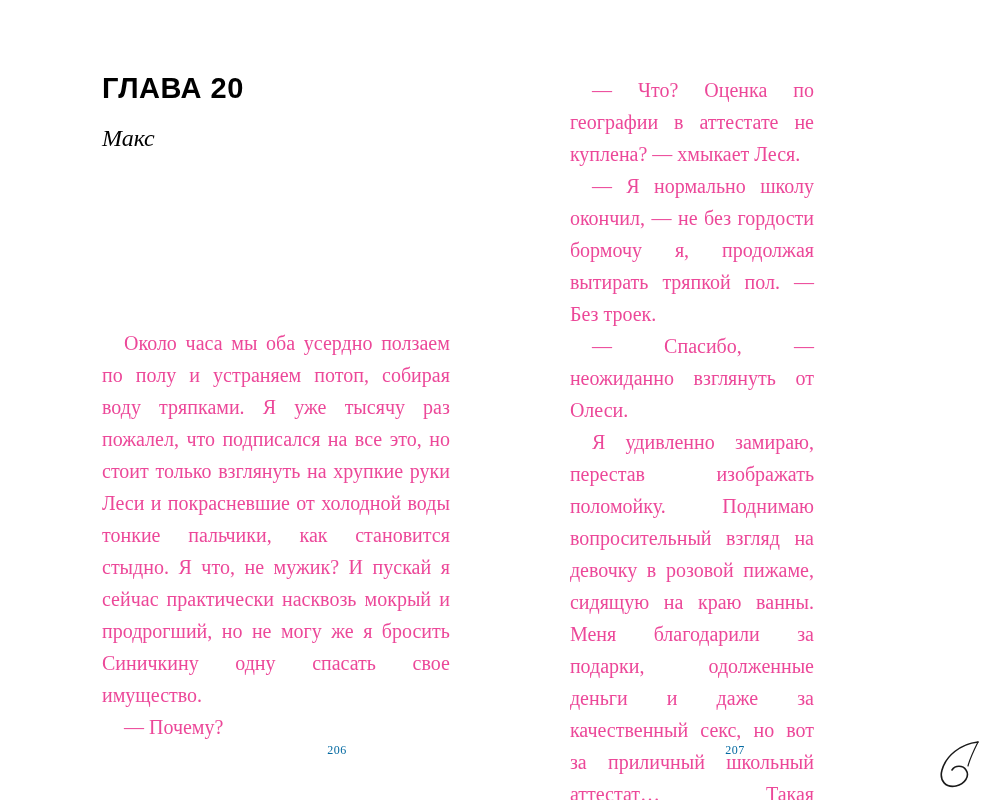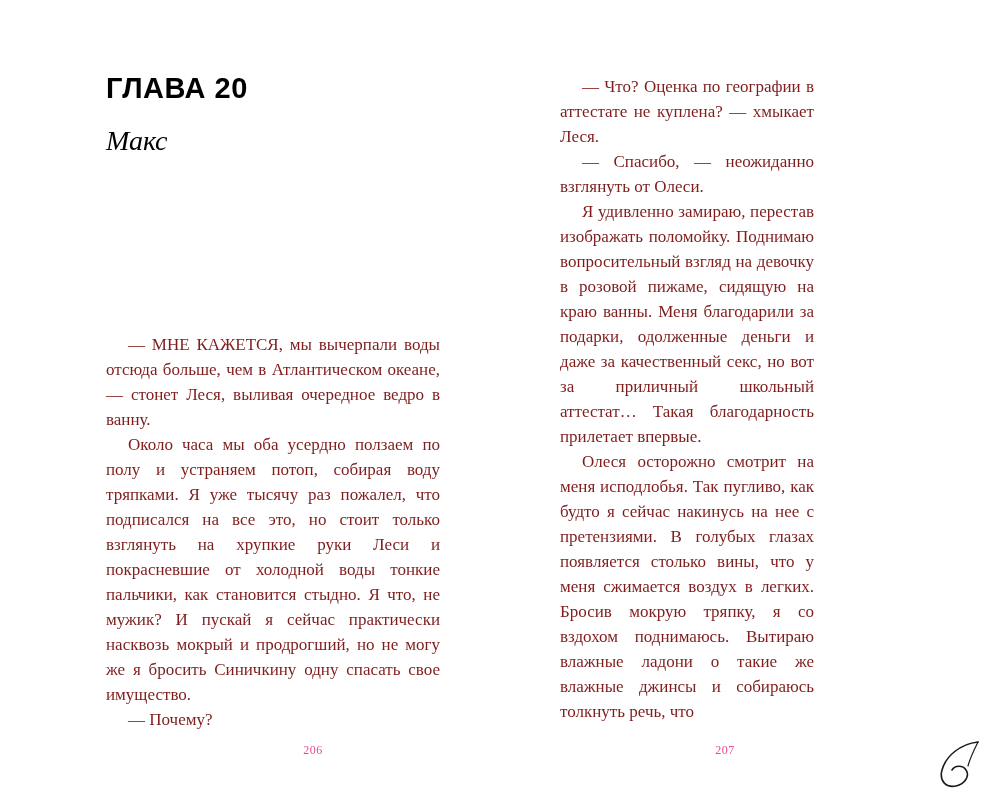--- a/index.html
+++ b/index.html
@@ -23,61 +23,62 @@
     box-sizing: border-box;
     position: relative;
   }
   .page {
     position: relative;
     box-sizing: border-box;
     height: 800px;
   }
   .page-left {
     width: 500px;
-    padding: 56px 60px 0 106px;
+    padding: 56px 60px 0 78px;
+    margin-left: 24px;
   }
   .page-right {
     width: 500px;
     padding: 56px 186px 0 60px;
   }
   .chapter-title {
     font-family: "Liberation Sans", sans-serif;
     font-weight: bold;
     font-size: 29px;
     letter-spacing: 0.5px;
     margin: 16px 0 0 0;
     color: #000;
   }
   .chapter-subtitle {
     font-family: "Liberation Serif", serif;
     font-style: italic;
-    font-size: 28px;
+    font-size: 24px;
     margin: 20px 0 0 0;
     color: #000;
   }
   .body-text {
     margin-top: 175px;
   }
   .body-text.right-col {
     margin-top: 18px;
   }
   p.para {
     margin: 0;
     text-indent: 22px;
     text-align: justify;
-    font-size: 17px;
-    line-height: 25px;
-    color: #7f1d1d;
+    font-size: 20px;
+    line-height: 32px;
+    color: #ec4899;
     hyphens: manual;
   }
   .folio {
     position: absolute;
     bottom: 42px;
     font-size: 12px;
-    color: #ec4899;
+    color: #0369a1;
     font-family: "Liberation Serif", serif;
     letter-spacing: 0.5px;
   }
   .folio-left {
     left: 0;
     width: 500px;
     text-align: center;
     padding-left: 126px;
     box-sizing: border-box;
   }
@@ -100,32 +101,32 @@
 </head>
 <body>
 
 <div class="book">
 
   <div class="page page-left">
     <h1 class="chapter-title">ГЛАВА 20</h1>
     <div class="chapter-subtitle">Макс</div>
 
     <div class="body-text">
-      <p class="para">— МНЕ КАЖЕТСЯ, мы вычерпали воды отсюда больше, чем в Атлантическом океане, — стонет Леся, выливая очередное ведро в ванну.</p>
       <p class="para">Около часа мы оба усердно ползаем по полу и устраняем потоп, собирая воду тряпками. Я уже тысячу раз пожалел, что подписался на все это, но стоит только взглянуть на хрупкие руки Леси и покрасневшие от холодной воды тонкие пальчики, как становится стыдно. Я что, не мужик? И пускай я сейчас практически насквозь мокрый и продрогший, но не могу же я бросить Синичкину одну спасать свое имущество.</p>
       <p class="para">— Почему?</p>
 
     </div>
 
     <div class="folio folio-left">206</div>
   </div>
 
   <div class="page page-right">
     <div class="body-text right-col">
       <p class="para">— Что? Оценка по географии в аттестате не куплена? — хмыкает Леся.</p>
+      <p class="para">— Я нормально школу окончил, — не без гордости бормочу я, продолжая вытирать тряпкой пол. — Без троек.</p>
       <p class="para">— Спасибо, — неожиданно взглянуть от Олеси.</p>
       <p class="para">Я удивленно замираю, перестав изображать поломойку. Поднимаю вопросительный взгляд на девочку в розовой пижаме, сидящую на краю ванны. Меня благодарили за подарки, одолженные деньги и даже за качественный секс, но вот за приличный школьный аттестат… Такая благодарность прилетает впервые.</p>
       <p class="para">Олеся осторожно смотрит на меня исподлобья. Так пугливо, как будто я сейчас накинусь на нее с претензиями. В голубых глазах появляется столько вины, что у меня сжимается воздух в легких. Бросив мокрую тряпку, я со вздохом поднимаюсь. Вытираю влажные ладони о такие же влажные джинсы и собираюсь толкнуть речь, что</p>
     </div>
 
     <div class="folio folio-right">207</div>
 
     <svg class="corner-ornament" viewBox="0 0 56 56">
       <path d="M48 6 C30 8, 16 20, 12 34 C9 45, 16 52, 26 50 C35 48, 40 40, 36 34 C33 29, 25 29, 22 34" fill="none" stroke="#1a1a1a" stroke-width="1.6" stroke-linecap="round"></path>
       <path d="M48 6 C44 14, 40 22, 38 30" fill="none" stroke="#1a1a1a" stroke-width="1.2" stroke-linecap="round"></path>

